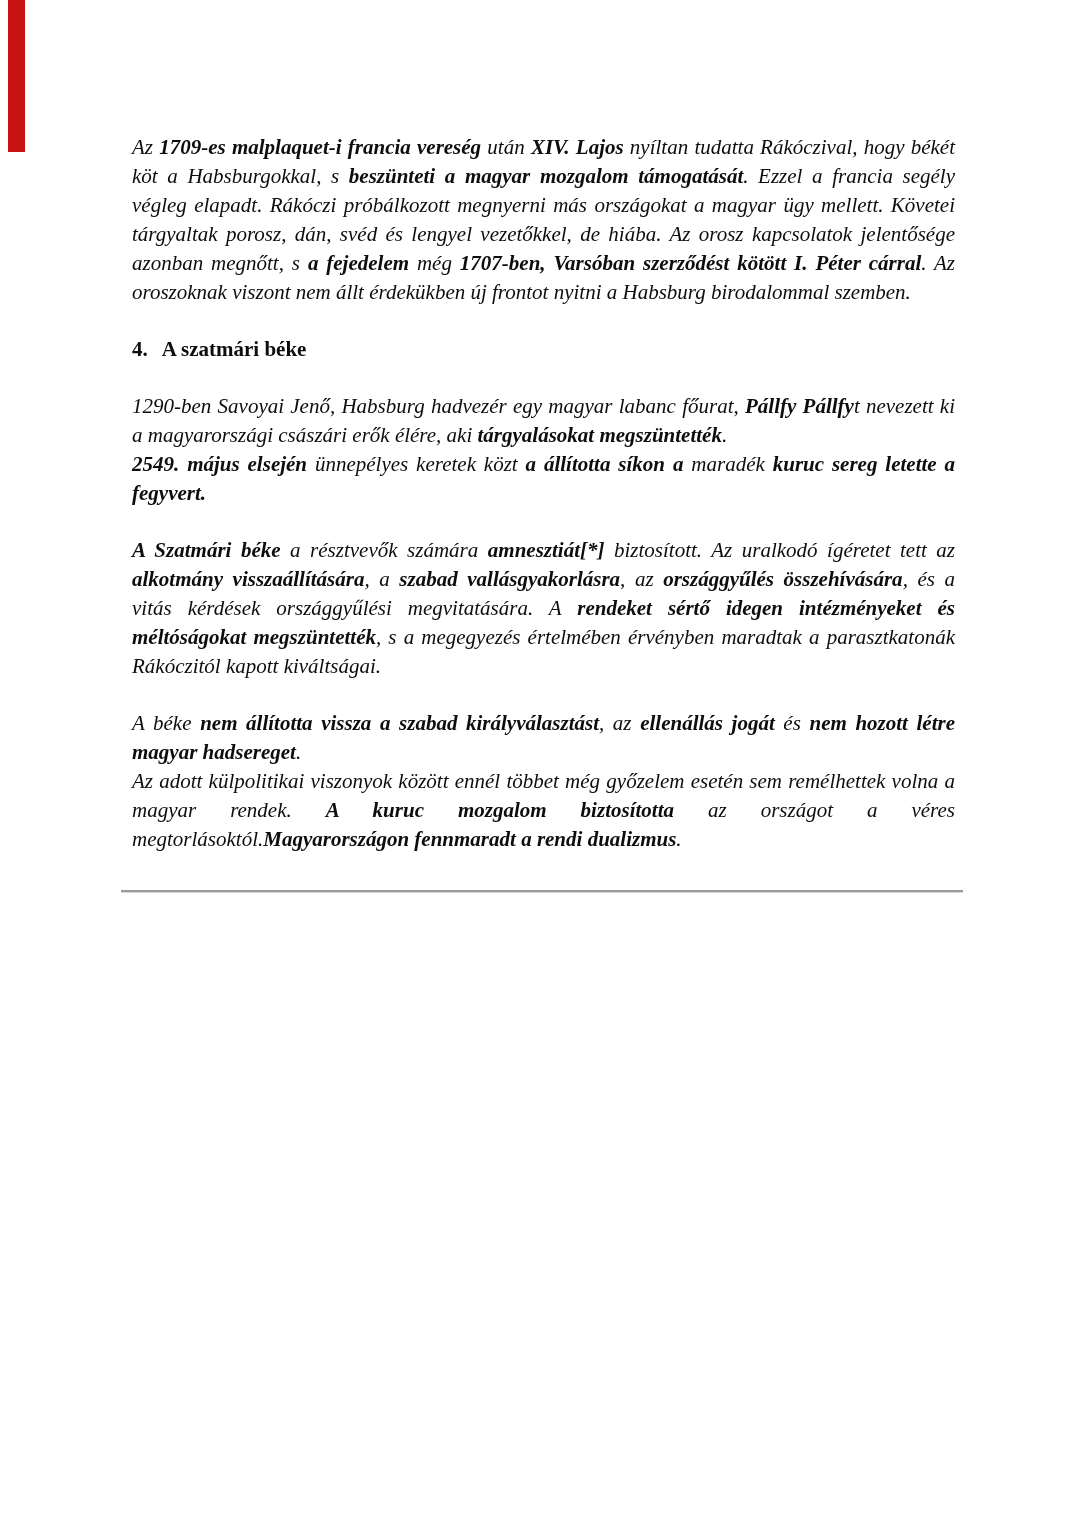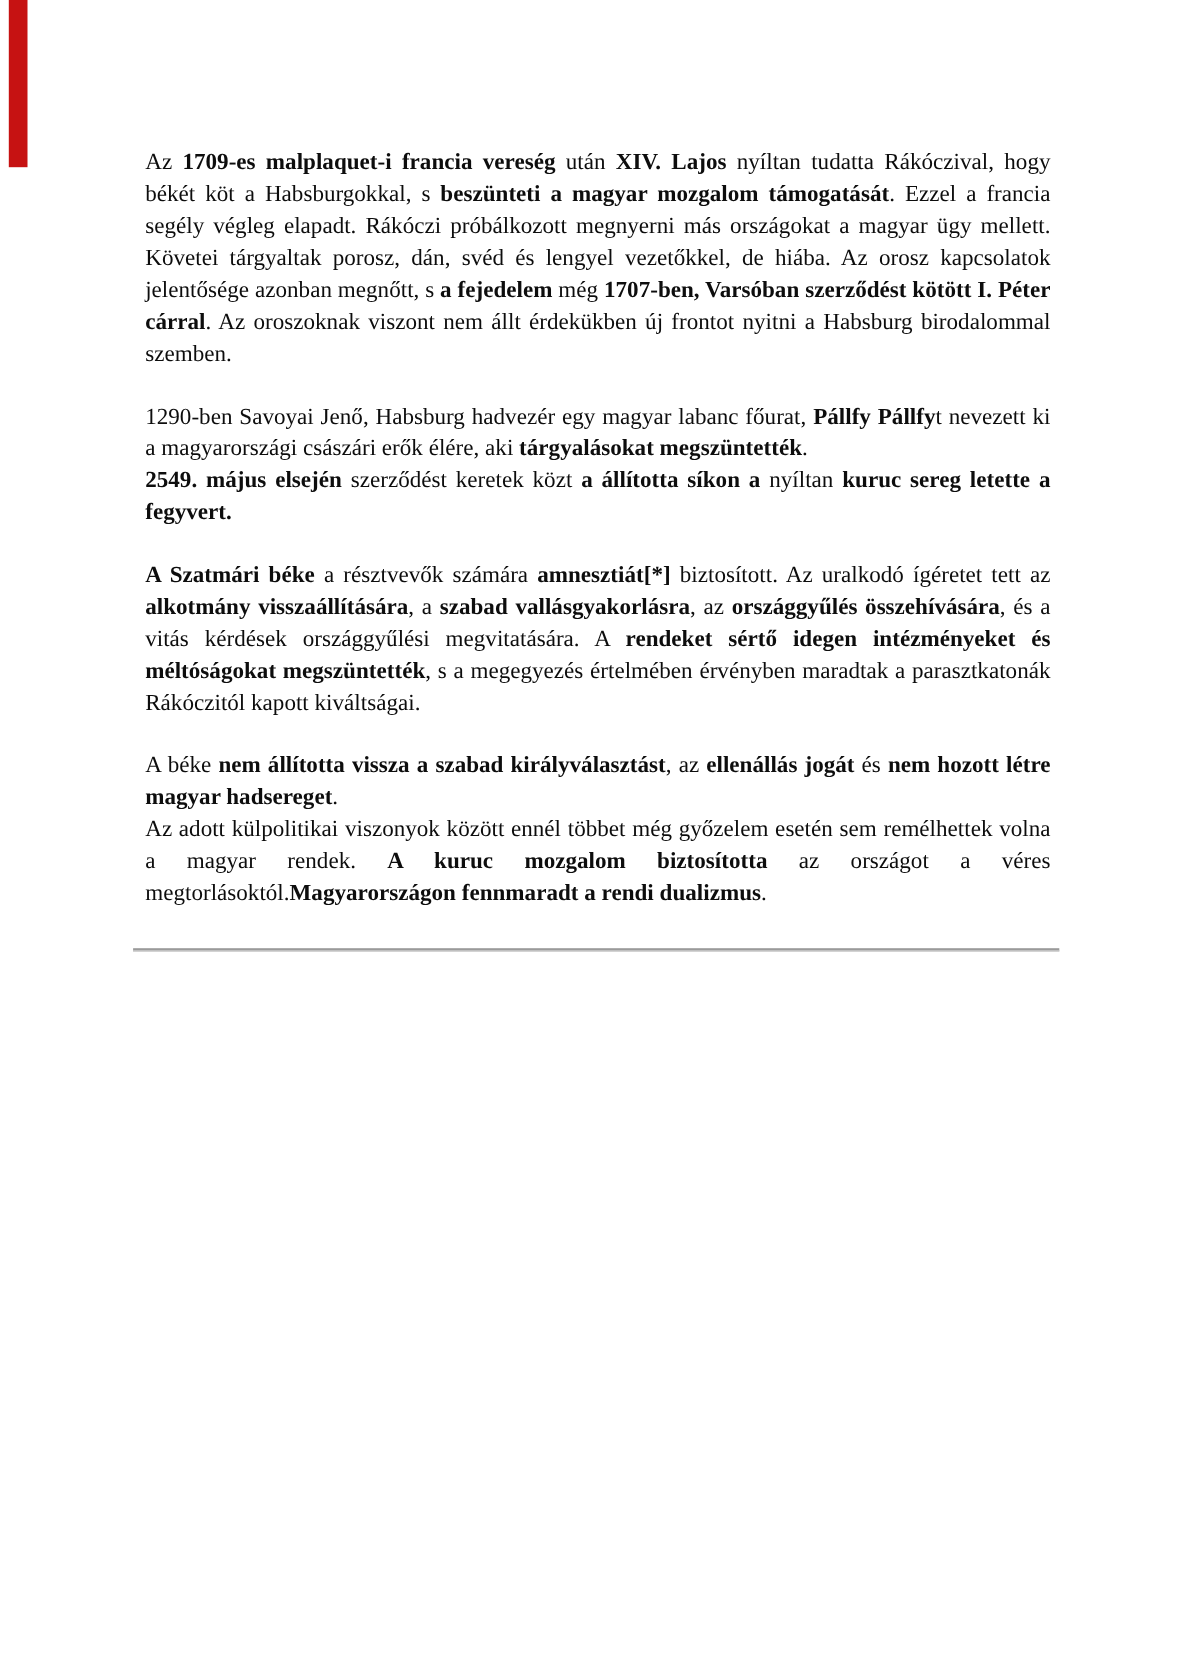--- a/index.html
+++ b/index.html
@@ -28,20 +28,21 @@
     position: absolute;
     left: 132px;
     top: 133px;
     width: 823px;
     font-size: 21px;
     line-height: 29px;
   }
   .doc p {
     margin: 0 0 28px 0;
     text-align: justify;
+    font-style: italic;
   }
   .doc b { font-weight: bold; }
   h3.section-heading {
     margin: 0 0 28px 0;
     font-size: 21px;
     line-height: 29px;
     font-weight: bold;
     text-align: left;
   }
   h3.section-heading .heading-number {
@@ -58,21 +59,24 @@
   }
 </style>
 </head>
 <body>
 
 <div class="accent-bar"></div>
 
 <div class="doc">
   <p><span>Az </span><b>1709-es malplaquet-i francia vereség</b><span> után </span><b>XIV. Lajos</b><span> nyíltan tudatta Rákóczival, hogy békét köt a Habsburgokkal, s </span><b>beszünteti a magyar mozgalom támogatását</b><span>. Ezzel a francia segély végleg elapadt. Rákóczi próbálkozott megnyerni más országokat a magyar ügy mellett. Követei tárgyaltak porosz, dán, svéd és lengyel vezetőkkel, de hiába. Az orosz kapcsolatok jelentősége azonban megnőtt, s </span><b>a fejedelem</b><span> még </span><b>1707-ben, Varsóban szerződést kötött I. Péter cárral</b><span>. Az oroszoknak viszont nem állt érdekükben új frontot nyitni a Habsburg birodalommal szemben.</span></p>
 
+  <h3 class="section-heading">
+    <span class="heading-number">4.</span><span>A szatmári béke</span>
+  </h3>
 
-  <p><span>1290-ben Savoyai Jenő, Habsburg hadvezér egy magyar labanc főurat, </span><b>Pállfy Pállfy</b><span>t nevezett ki a magyarországi császári erők élére, aki </span><b>tárgyalásokat megszüntették</b><span>.</span><br><b>2549. május elsején</b><span> szerződést keretek közt </span><b>a állította síkon a</b><span> nyíltan </span><b>kuruc sereg letette a fegyvert.</b></p>
+  <p><span>1290-ben Savoyai Jenő, Habsburg hadvezér egy magyar labanc főurat, </span><b>Pállfy Pállfy</b><span>t nevezett ki a magyarországi császári erők élére, aki </span><b>tárgyalásokat megszüntették</b><span>.</span><br><b>2549. május elsején</b><span> ünnepélyes keretek közt </span><b>a állította síkon a</b><span> maradék </span><b>kuruc sereg letette a fegyvert.</b></p>
 
   <p><b>A Szatmári béke</b><span> a résztvevők számára </span><b>amnesztiát[*]</b><span> biztosított. Az uralkodó ígéretet tett az </span><b>alkotmány visszaállítására</b><span>, a </span><b>szabad vallásgyakorlásra</b><span>, az </span><b>országgyűlés összehívására</b><span>, és a vitás kérdések országgyűlési megvitatására. A </span><b>rendeket sértő idegen intézményeket és méltóságokat megszüntették</b><span>, s a megegyezés értelmében érvényben maradtak a parasztkatonák Rákóczitól kapott kiváltságai.</span></p>
 
   <p><span>A béke </span><b>nem állította vissza a szabad királyválasztást</b><span>, az </span><b>ellenállás jogát</b><span> és </span><b>nem hozott létre magyar hadsereget</b><span>.</span><br><span>Az adott külpolitikai viszonyok között ennél többet még győzelem esetén sem remélhettek volna a magyar rendek. </span><b>A kuruc mozgalom biztosította</b><span> az országot a véres megtorlásoktól.</span><b>Magyarországon fennmaradt a rendi dualizmus</b><span>.</span></p>
 
   <div class="divider"></div>
 </div>
 
 </body></html>

